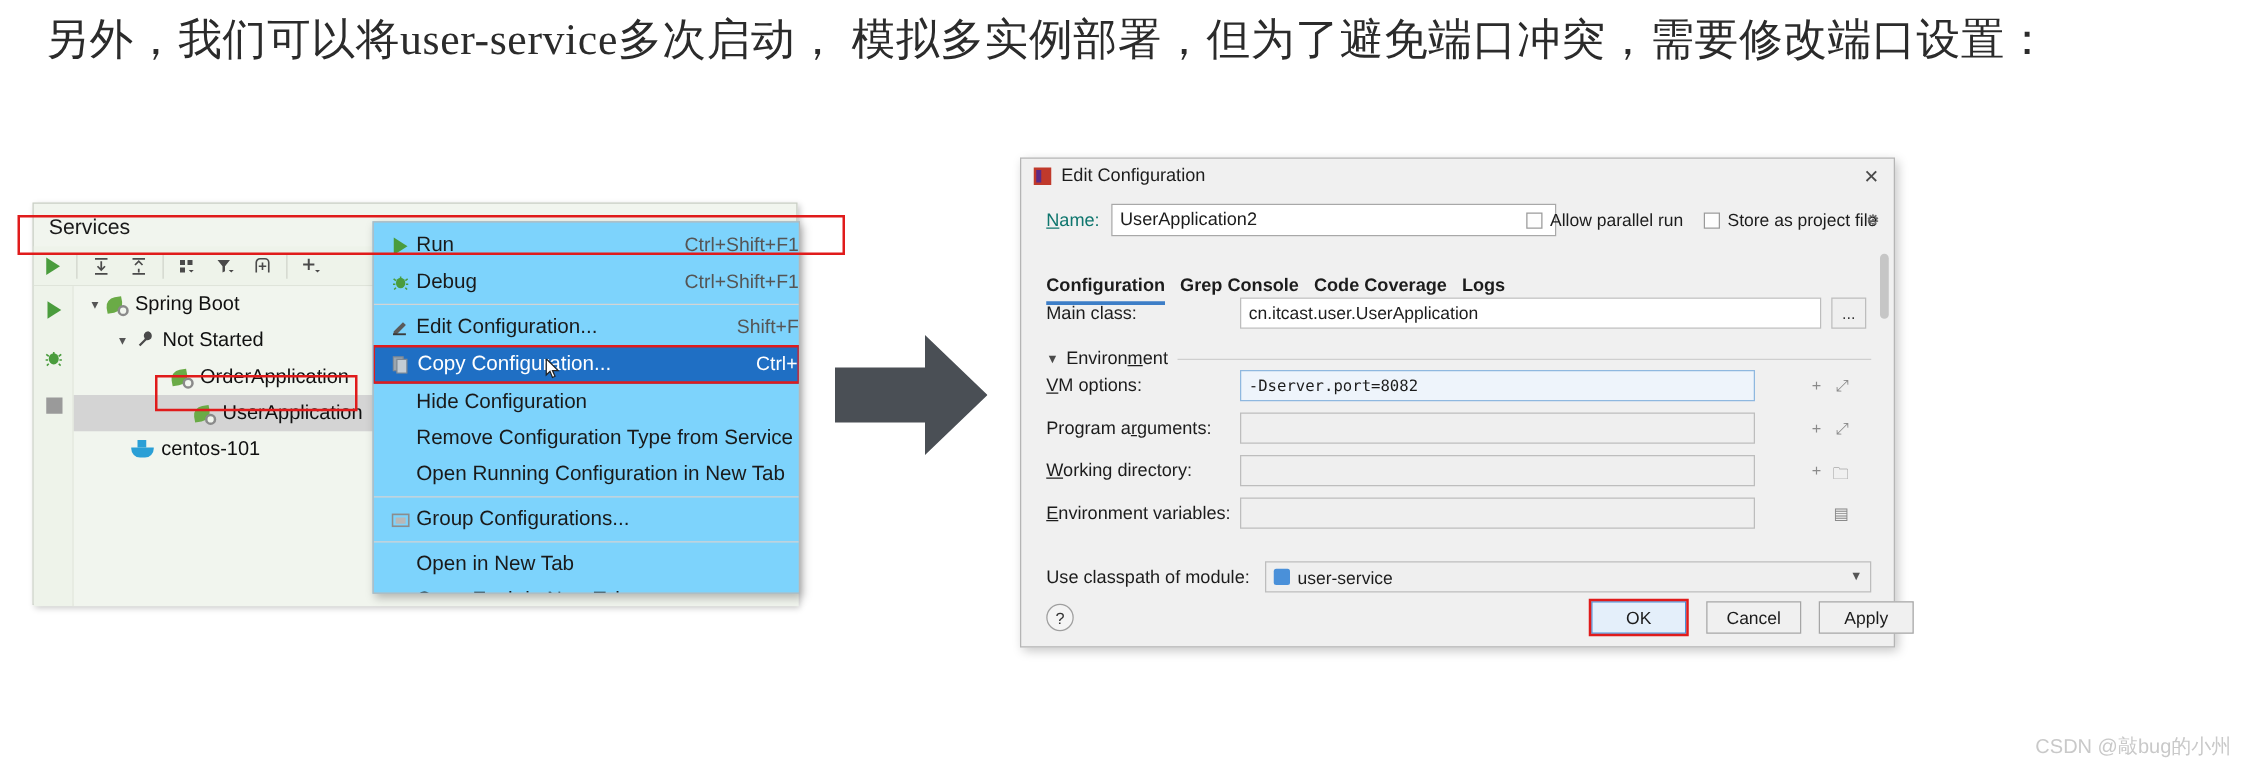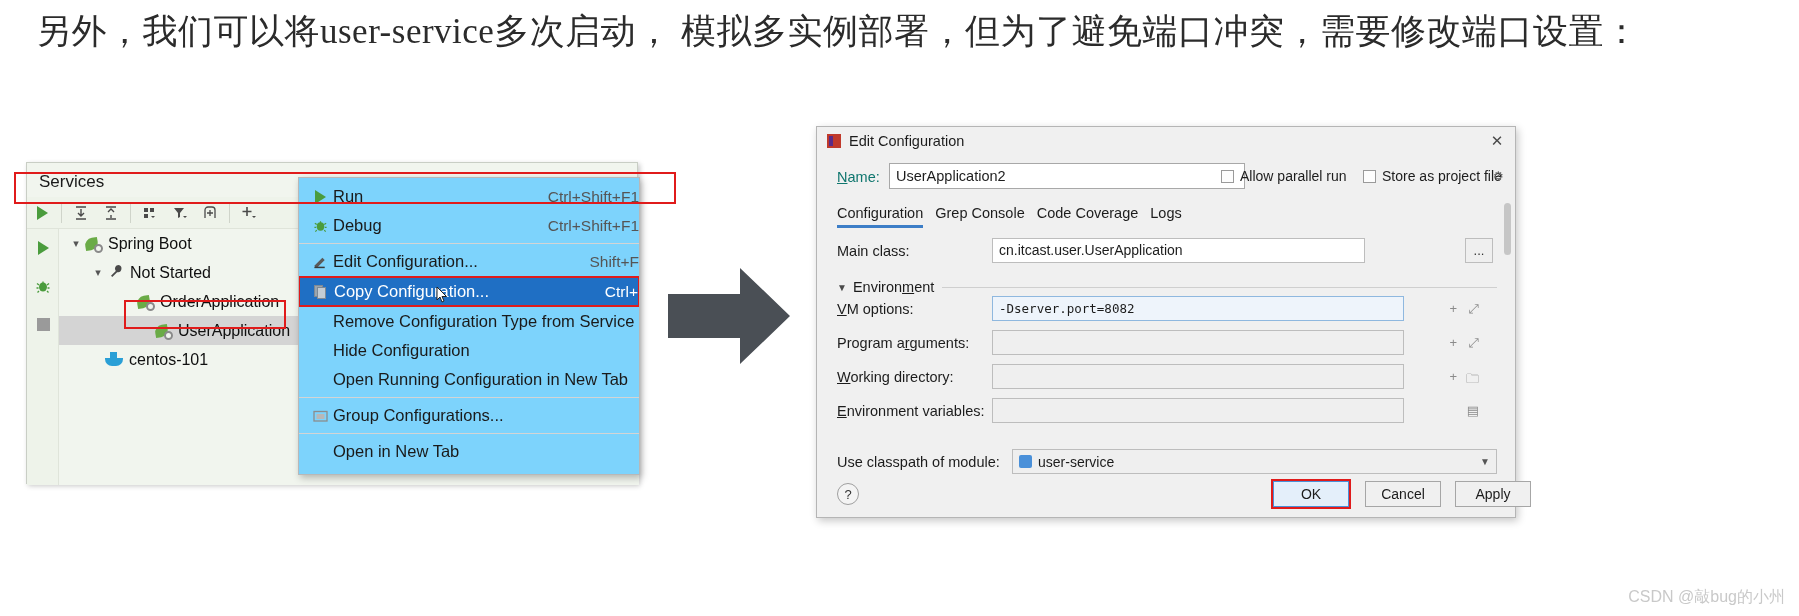--- a/index.html
+++ b/index.html
@@ -221,22 +221,22 @@
     background: #fdfdfd; margin-right: 6px; flex: 0 0 13px;
   }
   #cb-parallel { left: 404px; }
   #cb-store { left: 546px; }
   #store-gear {
     position: absolute; left: 676px; top: 6px;
     color: #6a6a6a; font-size: 12px;
   }
 
   #tabs {
-    position: absolute; left: 20px; top: 78px;
-    display: flex; align-items: flex-start; gap: 12px;
+    position: absolute; left: 20px; top: 94px;
+    display: flex; align-items: flex-start; gap: 12px; font-weight: bold;
   }
   .tab {
     font-size: 14.5px; color: #1c1c1c;
     padding-bottom: 7px;
     position: relative;
   }
   .tab.active::after {
     content: ""; position: absolute; left: 0; right: 0; bottom: 0;
     height: 3px; background: #3d7ec7;
   }
@@ -505,26 +505,26 @@
         <rect x="0.5" y="1.5" width="8" height="11" fill="#9aa5ae" stroke="#7d8894"></rect>
         <rect x="3.5" y="3.5" width="8" height="11" fill="#c3ccd4" stroke="#7d8894"></rect>
       </svg>
     </span>
     <span class="mi-label">Copy Configuration...</span>
     <span class="mi-shortcut">Ctrl+</span>
   </div>
 
   <div class="menu-item">
     <span class="mi-icon"></span>
+    <span class="mi-label">Hide Configuration</span>
+  </div>
+
+  <div class="menu-item">
+    <span class="mi-icon"></span>
     <span class="mi-label">Remove Configuration Type from Service</span>
-  </div>
-
-  <div class="menu-item">
-    <span class="mi-icon"></span>
-    <span class="mi-label">Hide Configuration</span>
   </div>
 
   <div class="menu-item">
     <span class="mi-icon"></span>
     <span class="mi-label">Open Running Configuration in New Tab</span>
   </div>
 
   <div class="menu-sep"></div>
 
   <div class="menu-item">
@@ -593,21 +593,21 @@
     <div class="tab active">Configuration</div>
     <div class="tab">Grep Console</div>
     <div class="tab">Code Coverage</div>
     <div class="tab">Logs</div>
   </div>
 
   <div id="form">
 
     <div class="form-row" style="height:34px;">
       <span class="form-label">Main class:</span>
-      <div class="form-field white" style="width:373px;">cn.itcast.user.UserApplication</div>
+      <div class="form-field white" style="width:465px;">cn.itcast.user.UserApplication</div>
       <div class="browse-btn">...</div>
     </div>
 
     <div style="height:22px;"></div>
 
     <div class="form-row">
       <span class="form-label"><u>V</u>M options:</span>
       <div class="form-field mono">-Dserver.port=8082</div>
       <span class="field-adorn ad-plus">+</span>
       <span class="field-adorn ad-exp">⤢</span>

